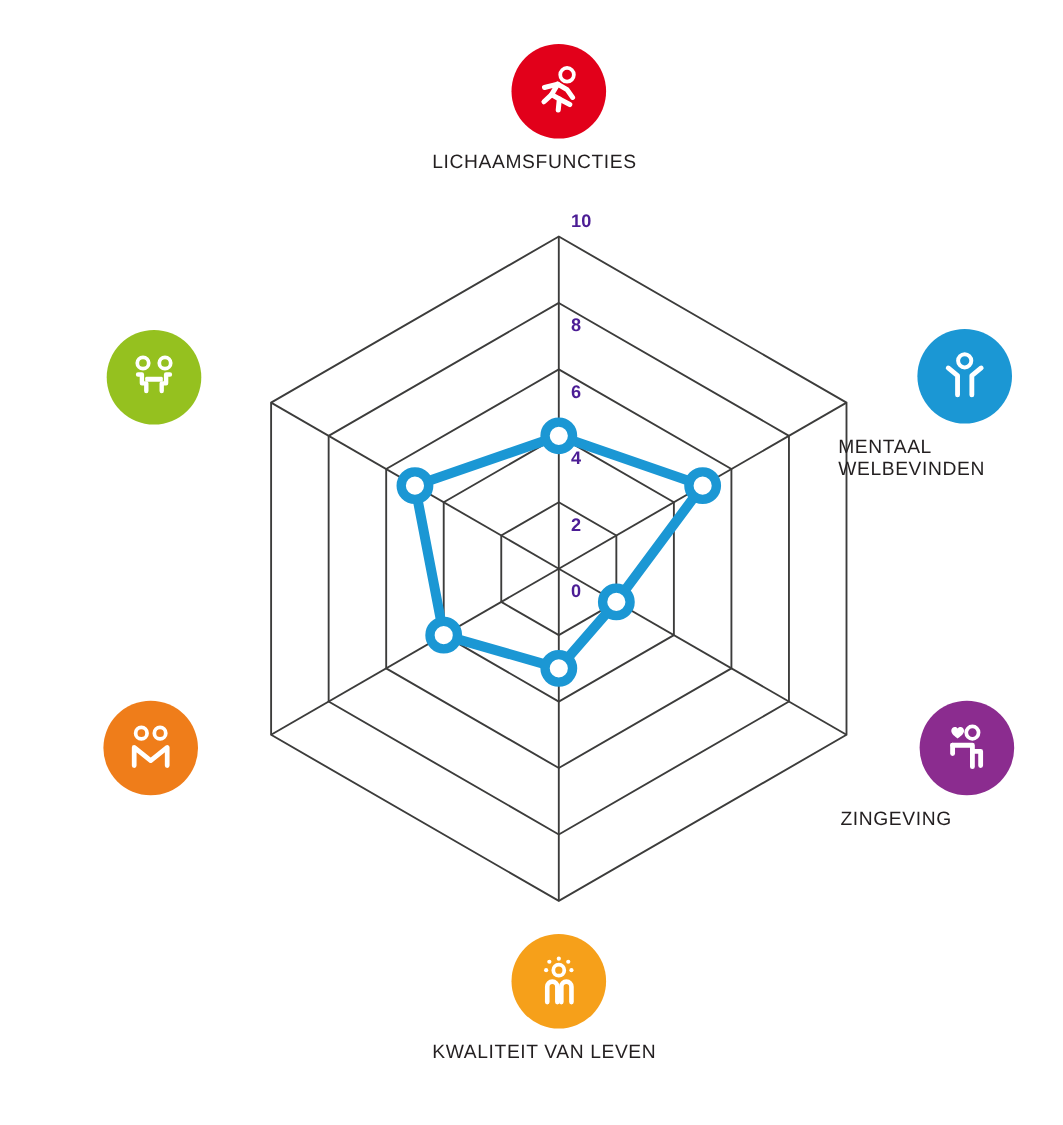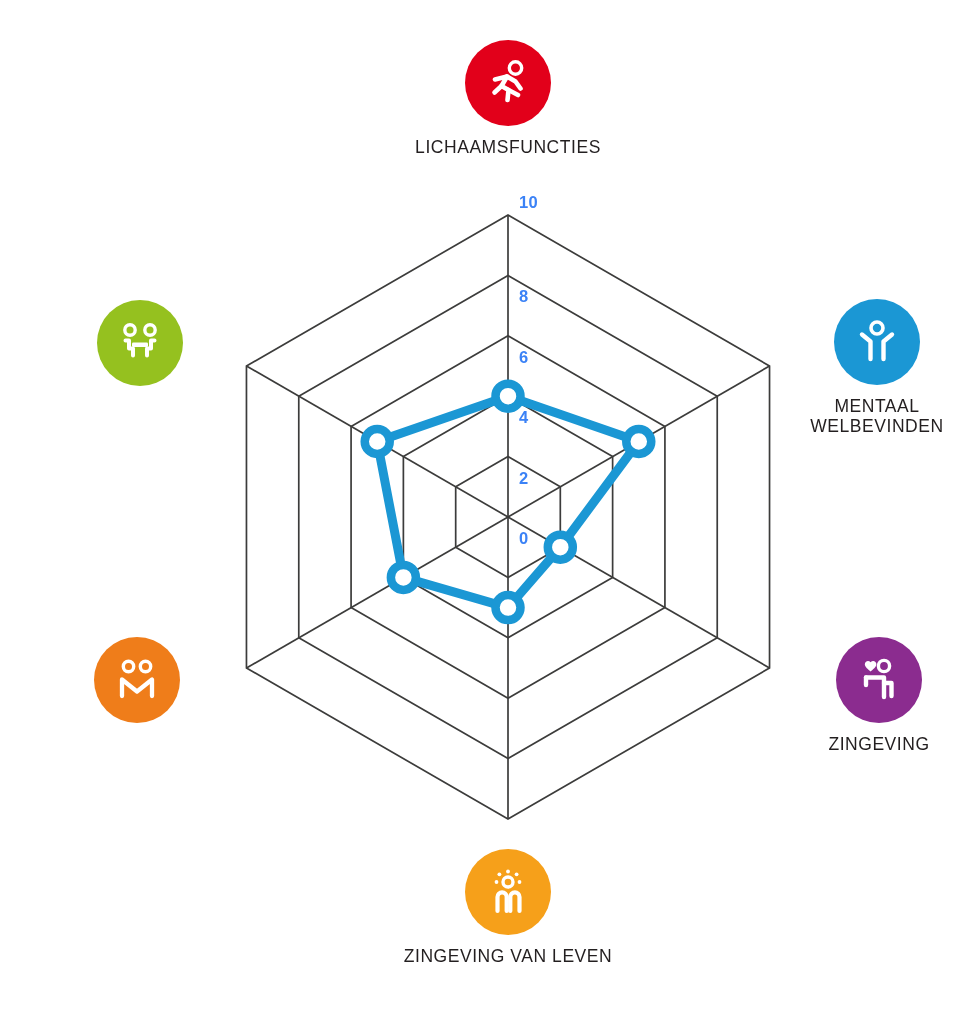--- a/index.html
+++ b/index.html
@@ -29,21 +29,21 @@
     position: absolute;
     left: 0; top: 0;
     width: 966px;
     height: 1023px;
   }
 
   
   .dim {
     position: absolute;
     width: 230px;
-    text-align: center;
+    text-align: left;
     transform: translate(-50%, 0);
   }
   .dim-badge {
     width: 86px;
     height: 86px;
     border-radius: 50%;
     margin: 0 auto;
     display: flex;
     align-items: center;
     justify-content: center;
@@ -66,21 +66,21 @@
   #dim-zingeving { left: 879px; top: 637px; }
   #dim-kwaliteit-van-leven { left: 508px; top: 849px; }
   #dim-sociaal-participeren { left: 137px; top: 637px; }
   #dim-dagelijks-functioneren { left: 140px; top: 300px; }
 
   
   .tick {
     position: absolute;
     font-size: 16.5px;
     font-weight: bold;
-    color: #3b82f6;
+    color: #4c1d95;
     transform: translate(0, -50%);
     letter-spacing: 0.3px;
   }
 </style>
 </head>
 <body>
 
 <div id="stage">
 
   <svg id="radar-svg" viewBox="0 0 966 1023">
@@ -170,21 +170,21 @@
           <circle cx="26" cy="5.5" r="1.9"></circle>
           <circle cx="34.6" cy="8.3" r="1.9"></circle>
           <circle cx="17.4" cy="8.3" r="1.9"></circle>
           <circle cx="37.5" cy="16" r="1.9"></circle>
           <circle cx="14.5" cy="16" r="1.9"></circle>
         </g>
         <path d="M15.5 45 L15.5 31 a4.6 4.6 0 0 1 9.2 0 L24.7 45" fill="none" stroke="#fff" stroke-width="4.2" stroke-linecap="round" stroke-linejoin="round"></path>
         <path d="M28.3 45 L28.3 31 a4.6 4.6 0 0 1 9.2 0 L37.5 45" fill="none" stroke="#fff" stroke-width="4.2" stroke-linecap="round" stroke-linejoin="round"></path>
       </svg>
     </div>
-    <div class="dim-label">ZINGEVING VAN LEVEN</div>
+    <div class="dim-label">KWALITEIT VAN LEVEN</div>
   </div>
 
   <div class="dim" id="dim-sociaal-participeren">
     <div class="dim-badge" style="background:#ef7d1a">
 
       <svg width="52" height="52" viewBox="0 0 52 52">
         <circle cx="17.5" cy="12.5" r="5.2" fill="none" stroke="#fff" stroke-width="3.4"></circle>
         <circle cx="34.5" cy="12.5" r="5.2" fill="none" stroke="#fff" stroke-width="3.4"></circle>
         <path d="M11 42 L11 25.5 L26 37.5 L41 25.5 L41 42" fill="none" stroke="#fff" stroke-width="4.3" stroke-linecap="round" stroke-linejoin="round"></path>
       </svg>

